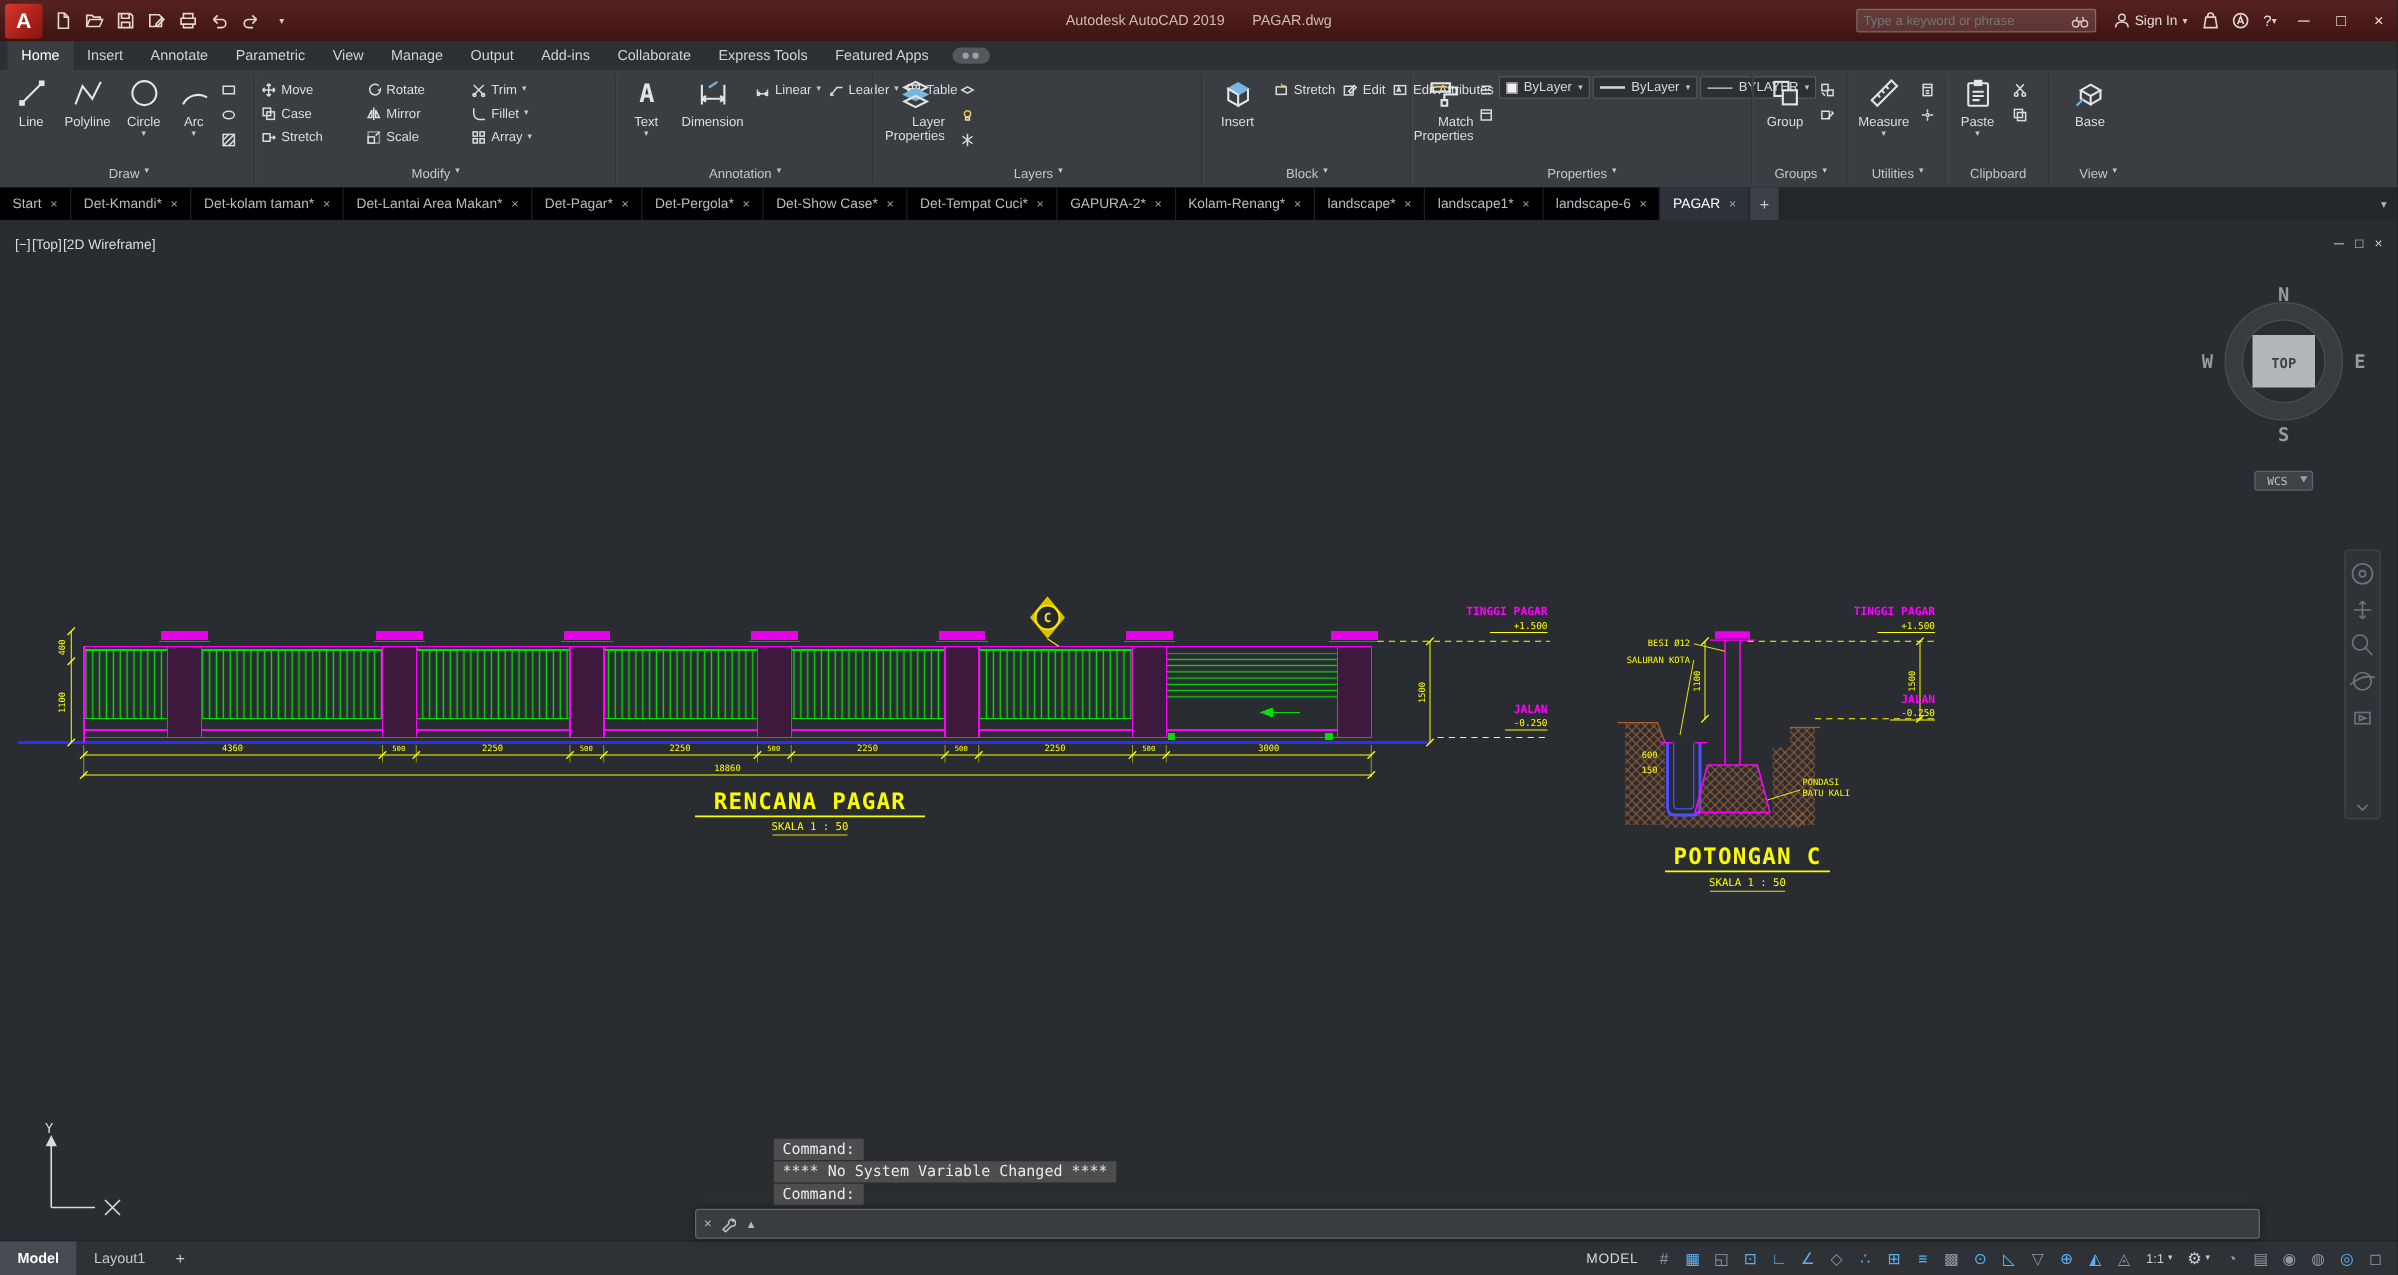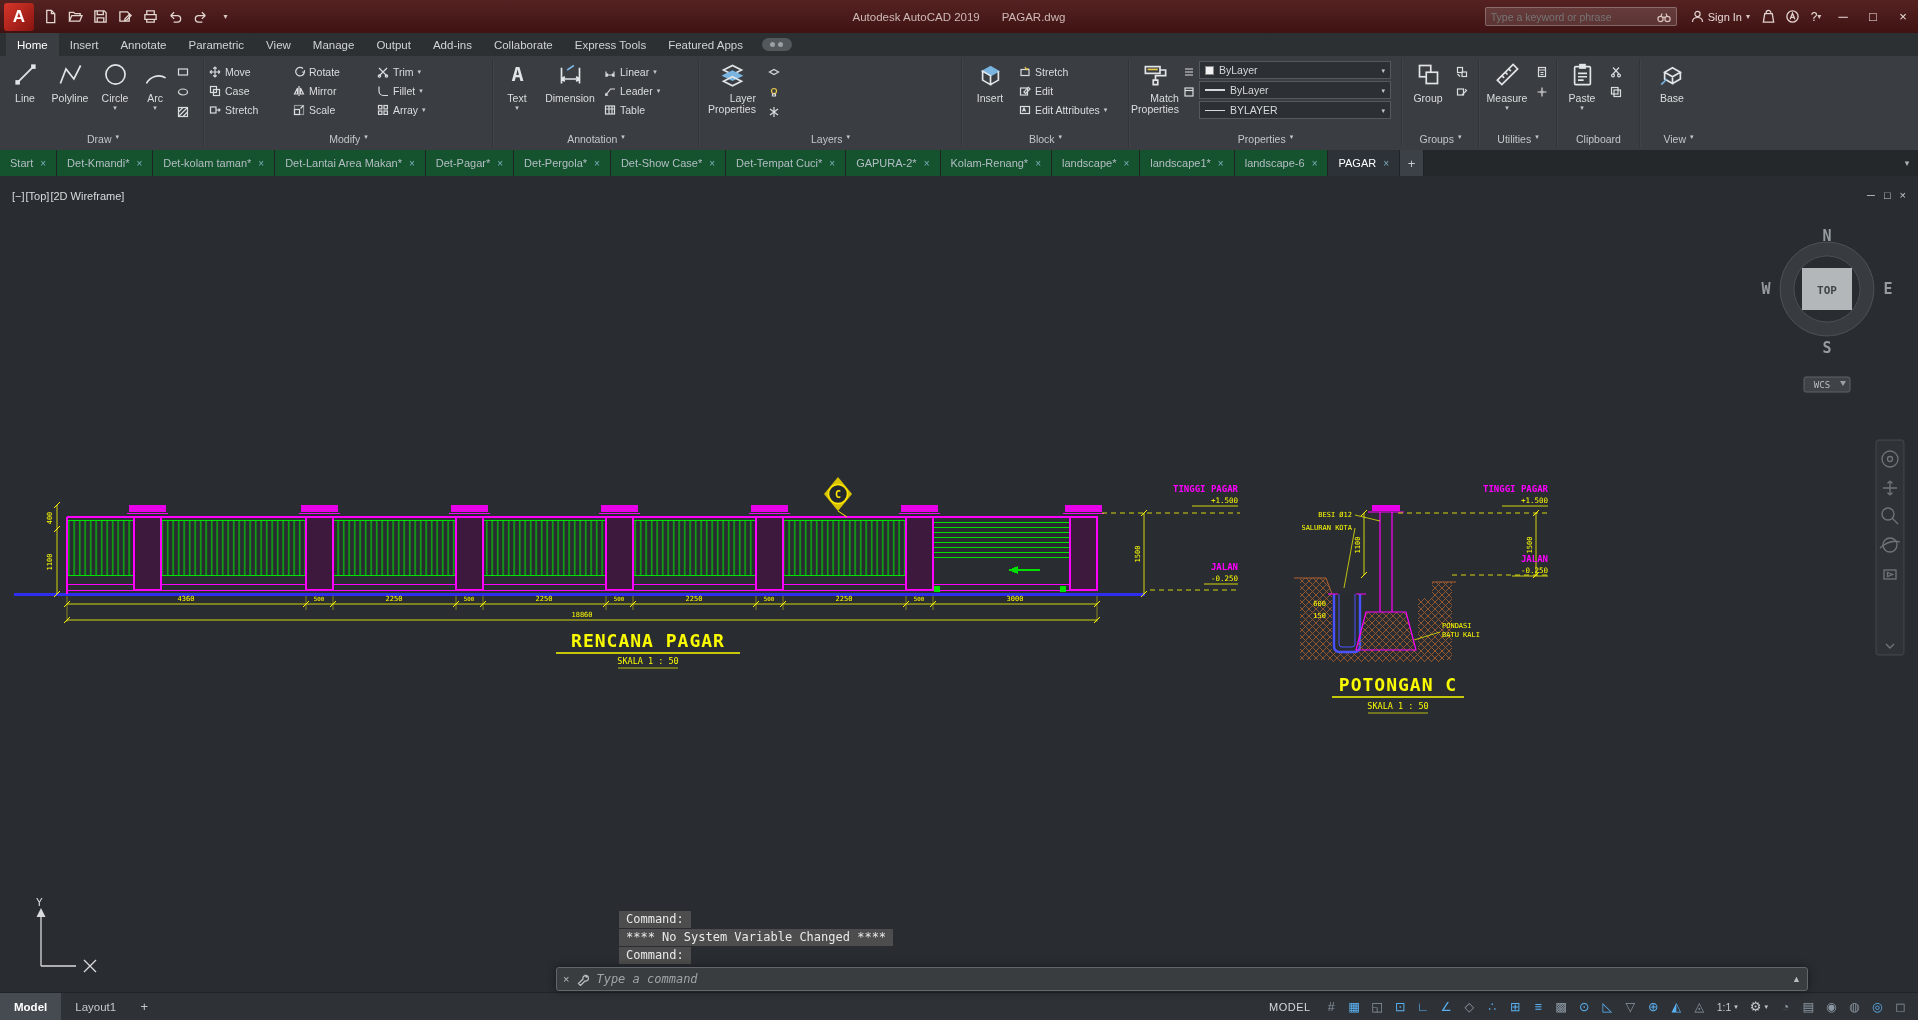--- a/index.html
+++ b/index.html
@@ -51,35 +51,35 @@
   .bigbtn { display:flex; flex-direction:column; align-items:center; padding-top:5px;
             cursor:pointer; border-radius:2px; }
   .bigbtn .bi { width:27px; height:27px; stroke:#e2e5e7; fill:none; stroke-width:1.5; }
   .blabel { font-size:10.5px; color:#dbdee0; text-align:right; line-height:11px; margin-top:5px; white-space:pre-line; }
   .mini-caret { font-size:7px; color:#c6c9cc; line-height:7px; }
   .mgrid { display:grid; grid-template-columns:84px 84px 100px; grid-auto-rows:19px;
            align-content:start; padding-top:6px; }
   .srow { display:flex; align-items:center; gap:4px; height:19px; font-size:10.5px; color:#dbdee0;
           padding:0 3px; cursor:pointer; white-space:nowrap; }
   .si { width:12px; height:12px; stroke:#d9dcde; fill:none; stroke-width:1.2; flex:none; }
-  .acol { display:flex; flex-direction:column; padding-top:6px; }
+  .acol { display:flex; flex-direction:row; padding-top:6px; }
   .minicol { display:flex; flex-direction:column; gap:4px; padding-top:8px; align-items:center; }
   .mini { width:18px; height:16px; display:flex; align-items:center; justify-content:center; cursor:pointer; }
   .dd { height:18px; background:#2c2f33; border:1px solid #55595d; display:flex; align-items:center;
         font-size:10.5px; color:#d6d9db; padding:0 5px; gap:5px; cursor:pointer; }
   .dd .grow { flex:1; }
   .swatch { width:9px; height:9px; background:#f2f2f2; border:1px solid #888; flex:none; }
   .bulb { color:#ffd83d; font-size:8px; line-height:8px; }
   .lwline { width:20px; height:2px; background:#d6d9db; flex:none; }
 
   
   .filetabs { position:absolute; top:150px; left:0; width:1918px; height:26px; background:#24282b;
               display:flex; align-items:stretch; }
   .ftab-strip { display:flex; align-items:stretch; }
-  .ftab { display:flex; align-items:center; gap:7px; padding:0 10px; background:#14532d;
+  .ftab { display:flex; align-items:center; gap:7px; padding:0 10px; background:#000000;
           border-right:1px solid #1f2326; font-size:11px; color:#b4bec6; cursor:pointer; white-space:nowrap; }
   .ftab.active { background:#2c3237; color:#ffffff; }
   .ftab-close { font-size:10px; color:#7fb0c0; }
   .ftab-plus { width:24px; display:flex; align-items:center; justify-content:center; background:#3b4146;
                color:#c6cdd3; font-size:13px; cursor:pointer; border-right:1px solid #1f2326; }
   .ftab-more { margin-left:auto; width:22px; display:flex; align-items:center; justify-content:center;
                color:#aab3ba; font-size:9px; cursor:pointer; }
 
   
   .canvas { position:absolute; top:176px; left:0; width:1918px; height:816px; background:#292d32; overflow:hidden; }
@@ -976,21 +976,20 @@
 
   <div class="cmd-line">Command:</div>
       <div class="cmd-line">**** No System Variable Changed ****</div>
       <div class="cmd-line">Command:</div>
     </div>
   <div class="cmd-bar">
     <span class="cmd-x">×</span>
     <svg viewBox="0 0 13 13">
         <path d="M2.5 10.5 L7 6 A2.8 2.8 0 1 1 9 8 L4.5 12.5 Z M8.5 2 L11 4.5"></path>
       </svg>
-    <span class="cmd-input">Type a command</span>
     <span class="cmd-up">▲</span>
   </div>
 
   <div class="bottombar">
     <div class="mtab active">Model</div>
     <div class="mtab">Layout1</div>
     <div class="layout-plus">+</div>
 
     <div class="status-right">
       <span class="st-model">MODEL</span>

